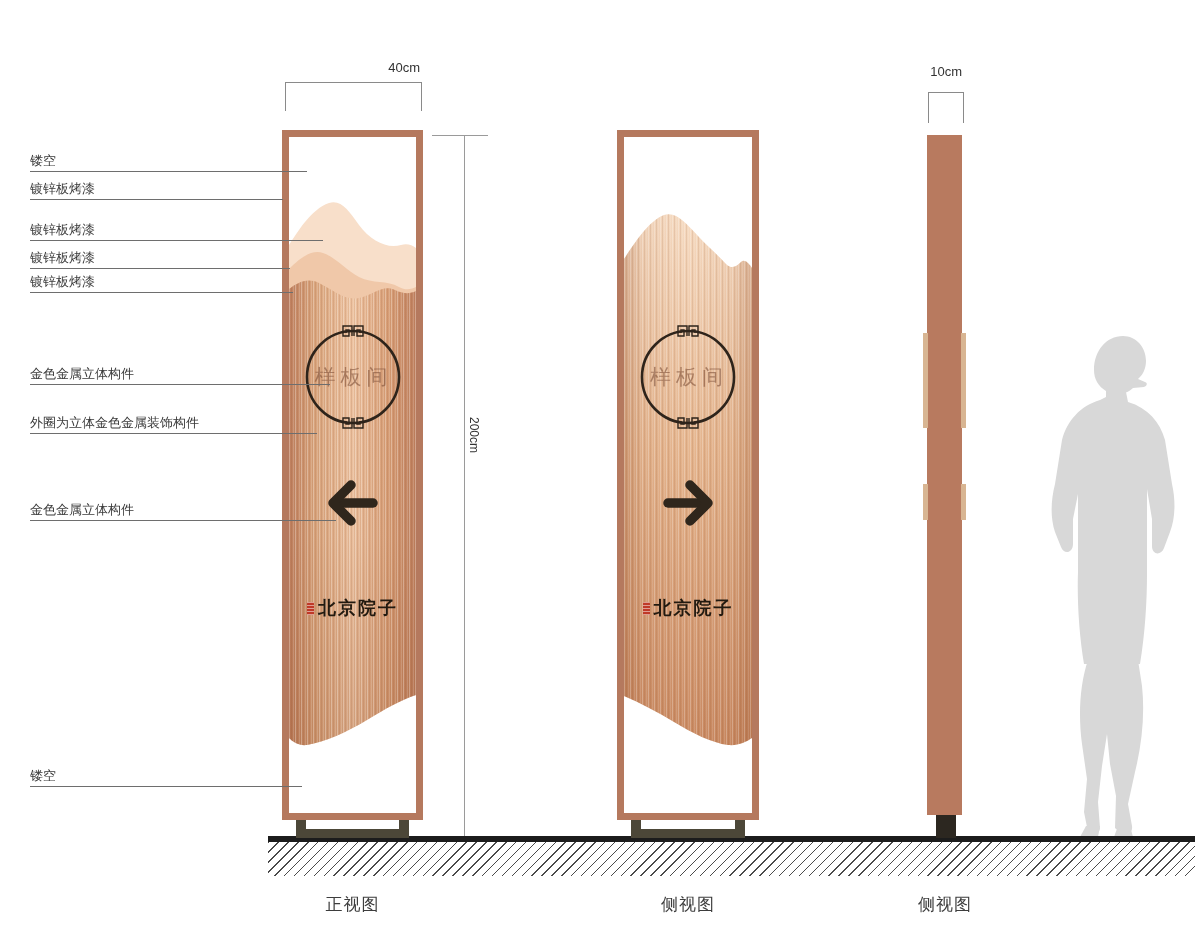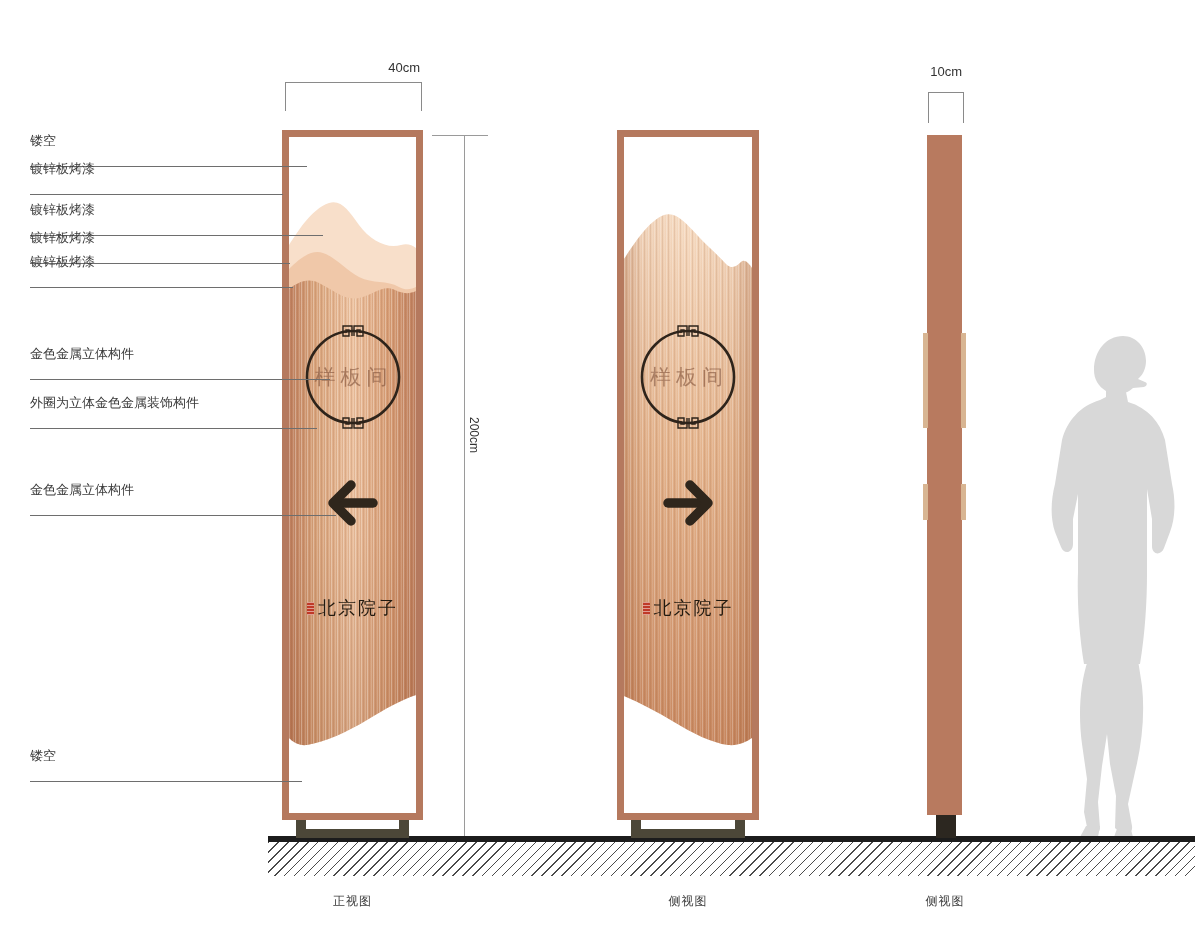--- a/index.html
+++ b/index.html
@@ -1,30 +1,30 @@
 <!DOCTYPE html>
 <html><head>
 <meta charset="utf-8">
 <style>
   html,body{margin:0;padding:0;background:#fff;}
   .canvas{position:relative;width:1195px;height:927px;background:#fff;overflow:hidden;
           font-family:"Liberation Sans","DejaVu Sans",sans-serif;}
 
   
   .lbl{position:absolute;left:30px;font-size:13px;line-height:14px;color:#3a3a3a;
-       border-bottom:1px solid #6e6e6e;padding-bottom:18px;z-index:10;white-space:nowrap;}
+       border-bottom:1px solid #6e6e6e;padding-bottom:3px;z-index:10;white-space:nowrap;margin-top:20px;}
 
   
   .frame{position:absolute;border:7px solid #b5795e;background:#fff;z-index:3;}
   .panel-svg{position:absolute;left:0;top:0;display:block;}
   .room-label{position:absolute;left:1px;top:226px;width:100%;text-align:center;
               font-size:21px;letter-spacing:5px;color:rgba(130,84,59,.62);z-index:4;}
   .brand{position:absolute;left:0;top:459px;width:100%;display:flex;justify-content:center;
          align-items:center;gap:4px;z-index:4;}
-  .brand .txt{font-family:"DejaVu Serif","Liberation Serif",serif;font-weight:400;
+  .brand .txt{font-family:"DejaVu Serif","Liberation Serif",serif;font-weight:700;
               font-size:18px;letter-spacing:2px;color:#221a10;}
   .seal{display:inline-block;width:7px;height:13px;background:#bf3a28;border-radius:1.5px;
         background-image:repeating-linear-gradient(0deg,rgba(255,255,255,.5) 0 1px,transparent 1px 3px);}
 
   
   .dim-bracket{position:absolute;border-top:1px solid #8a8a8a;border-left:1px solid #8a8a8a;
                border-right:1px solid #8a8a8a;z-index:5;}
   .dim-text{position:absolute;font-size:13px;color:#333;text-align:right;z-index:5;}
   .dim-vline{position:absolute;width:1px;background:#9a9a9a;z-index:5;}
   .dim-htick{position:absolute;height:1px;background:#9a9a9a;z-index:5;}
@@ -38,21 +38,21 @@
 
   
   .ground{position:absolute;left:268px;top:836px;width:927px;height:34px;
           border-top:6px solid #1c1c1c;z-index:2;
           background:repeating-linear-gradient(135deg,#4a4a4a 0px,#4a4a4a 1px,transparent 1px,transparent 7px);}
 
   
   .base-bar{position:absolute;height:9px;background:#4c4738;z-index:3;}
   .base-post{position:absolute;width:10px;height:11px;background:#4c4738;z-index:3;}
 
-  .caption{position:absolute;top:893px;font-size:12px;color:#3d3d3d;text-align:center;
+  .caption{position:absolute;top:893px;font-size:17px;color:#3d3d3d;text-align:center;
            letter-spacing:1px;z-index:5;}
 
   .figure-svg{position:absolute;left:1030px;top:334px;z-index:1;}
 </style>
 </head>
 <body>
 
 <div class="canvas">
 
   <div class="lbl" style="top:134px;width:277px"><span>镂空</span></div>

